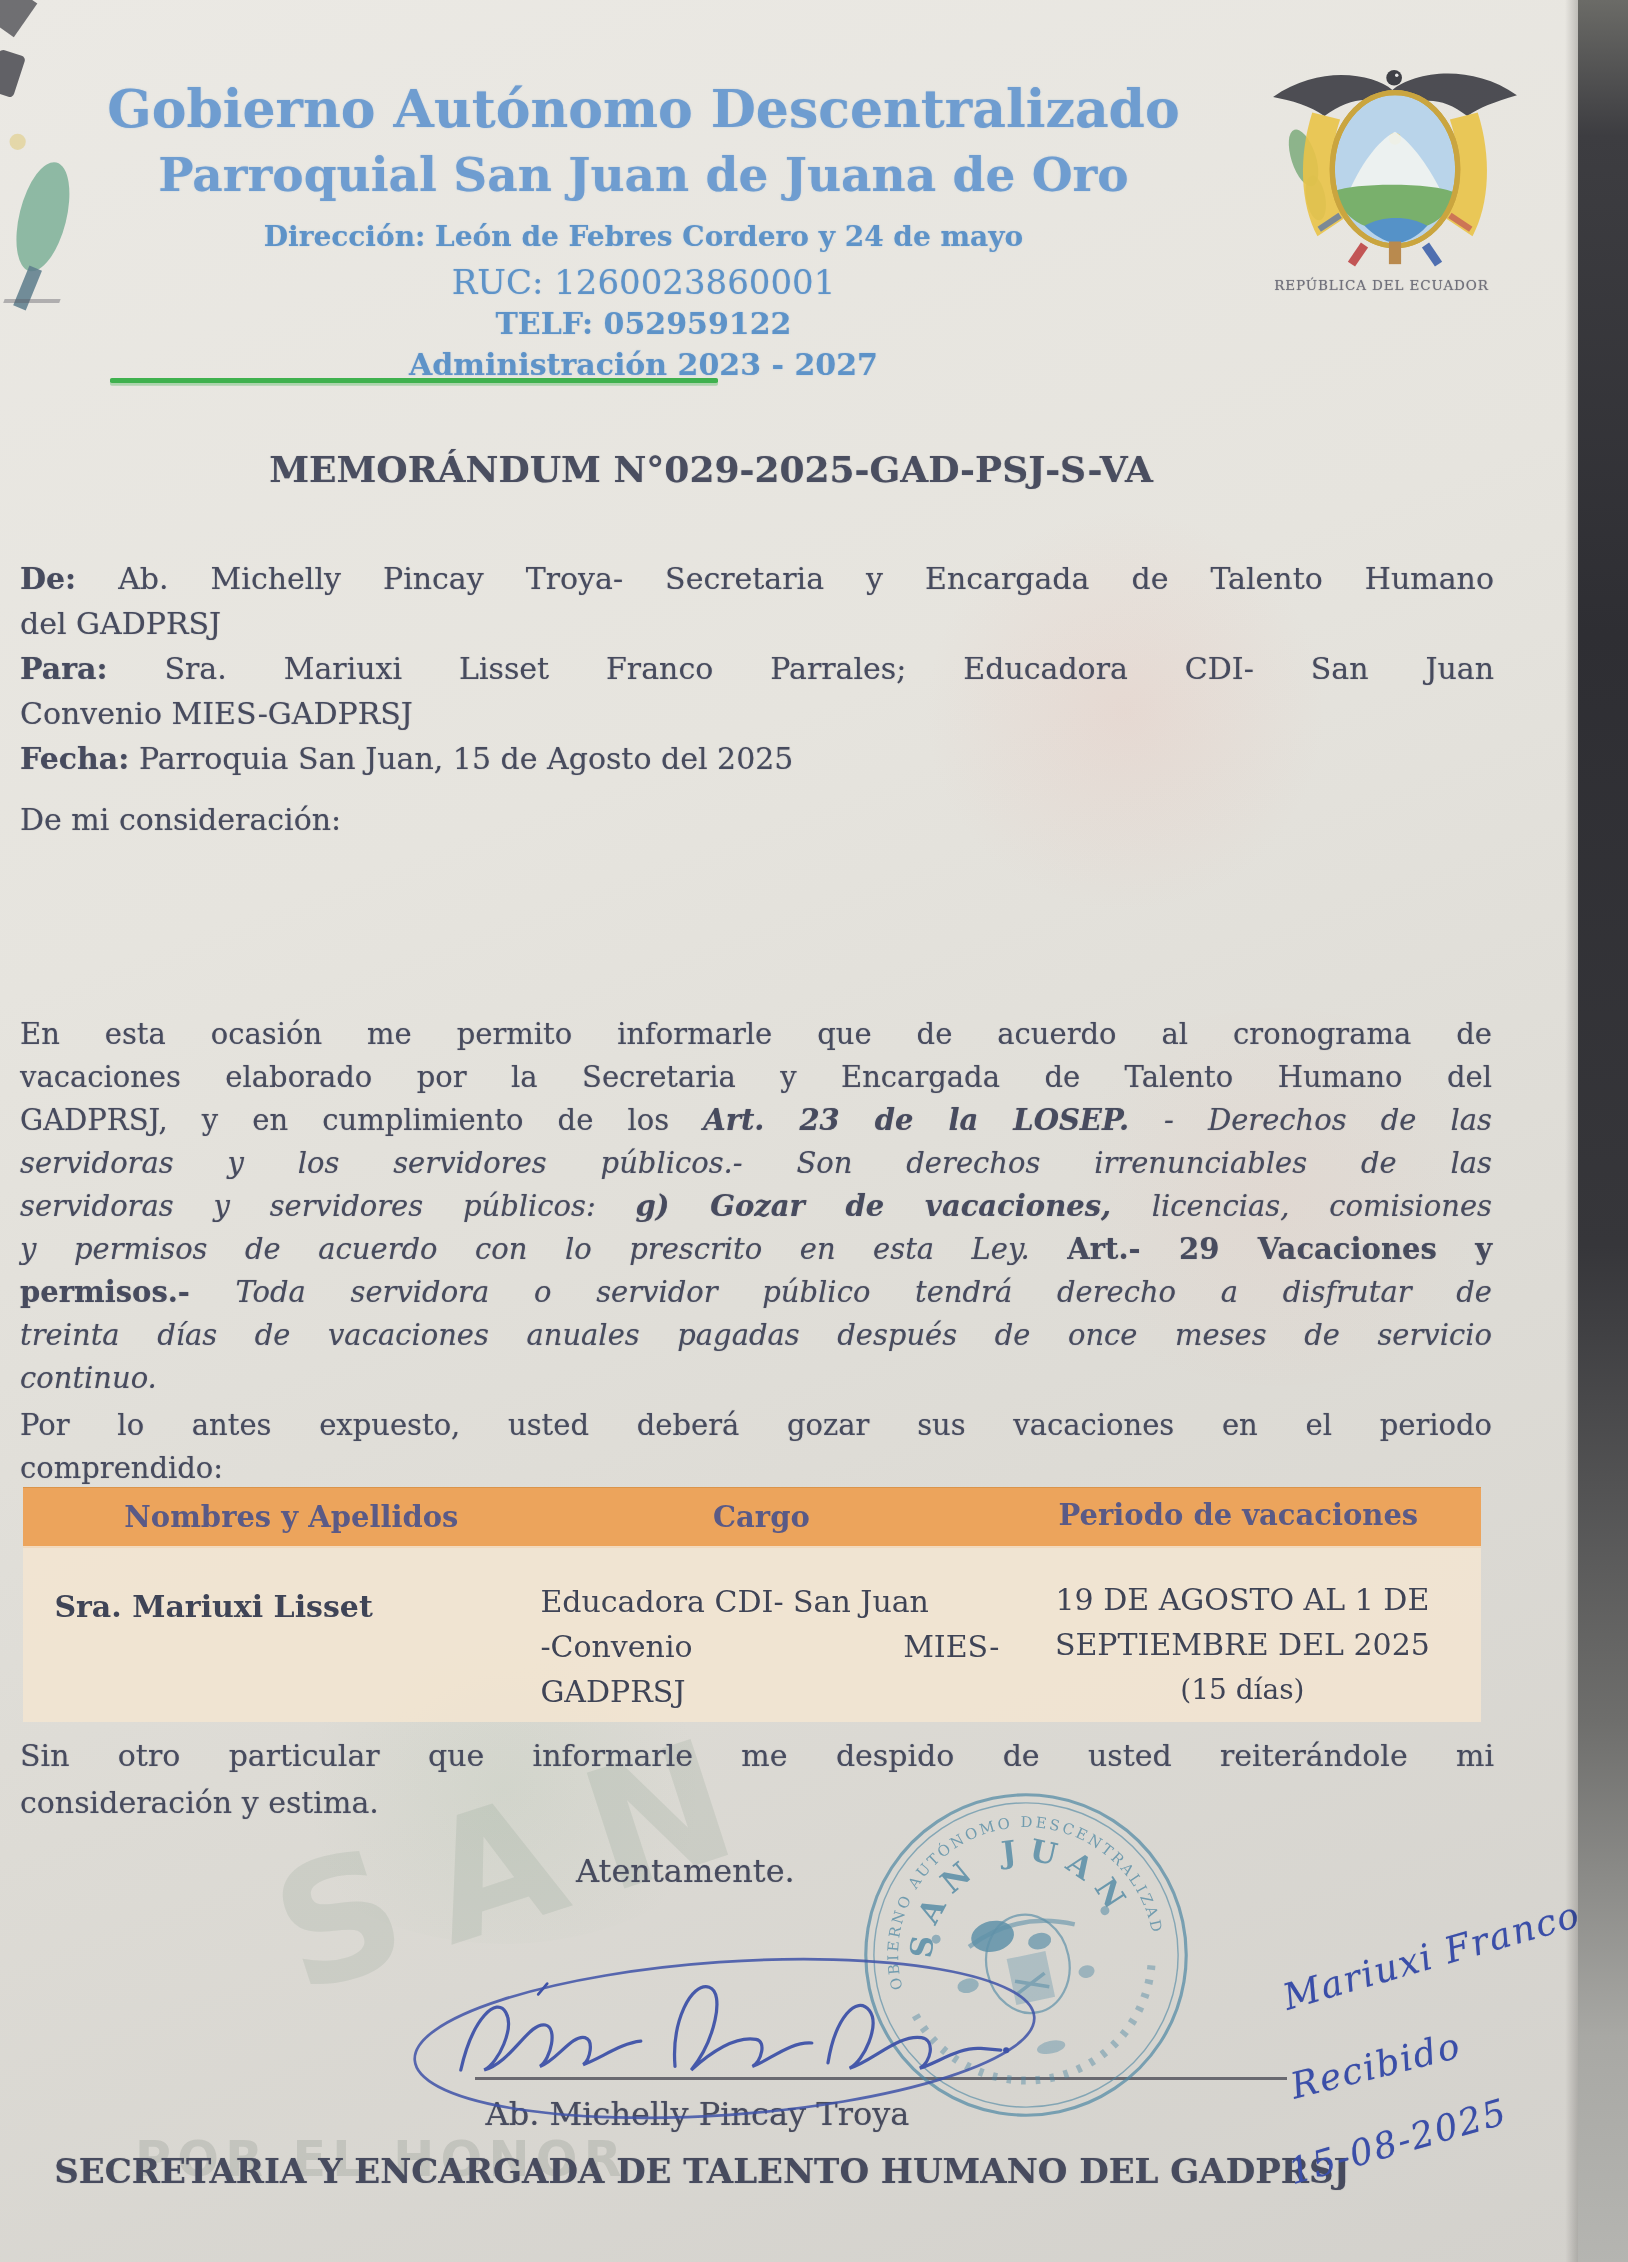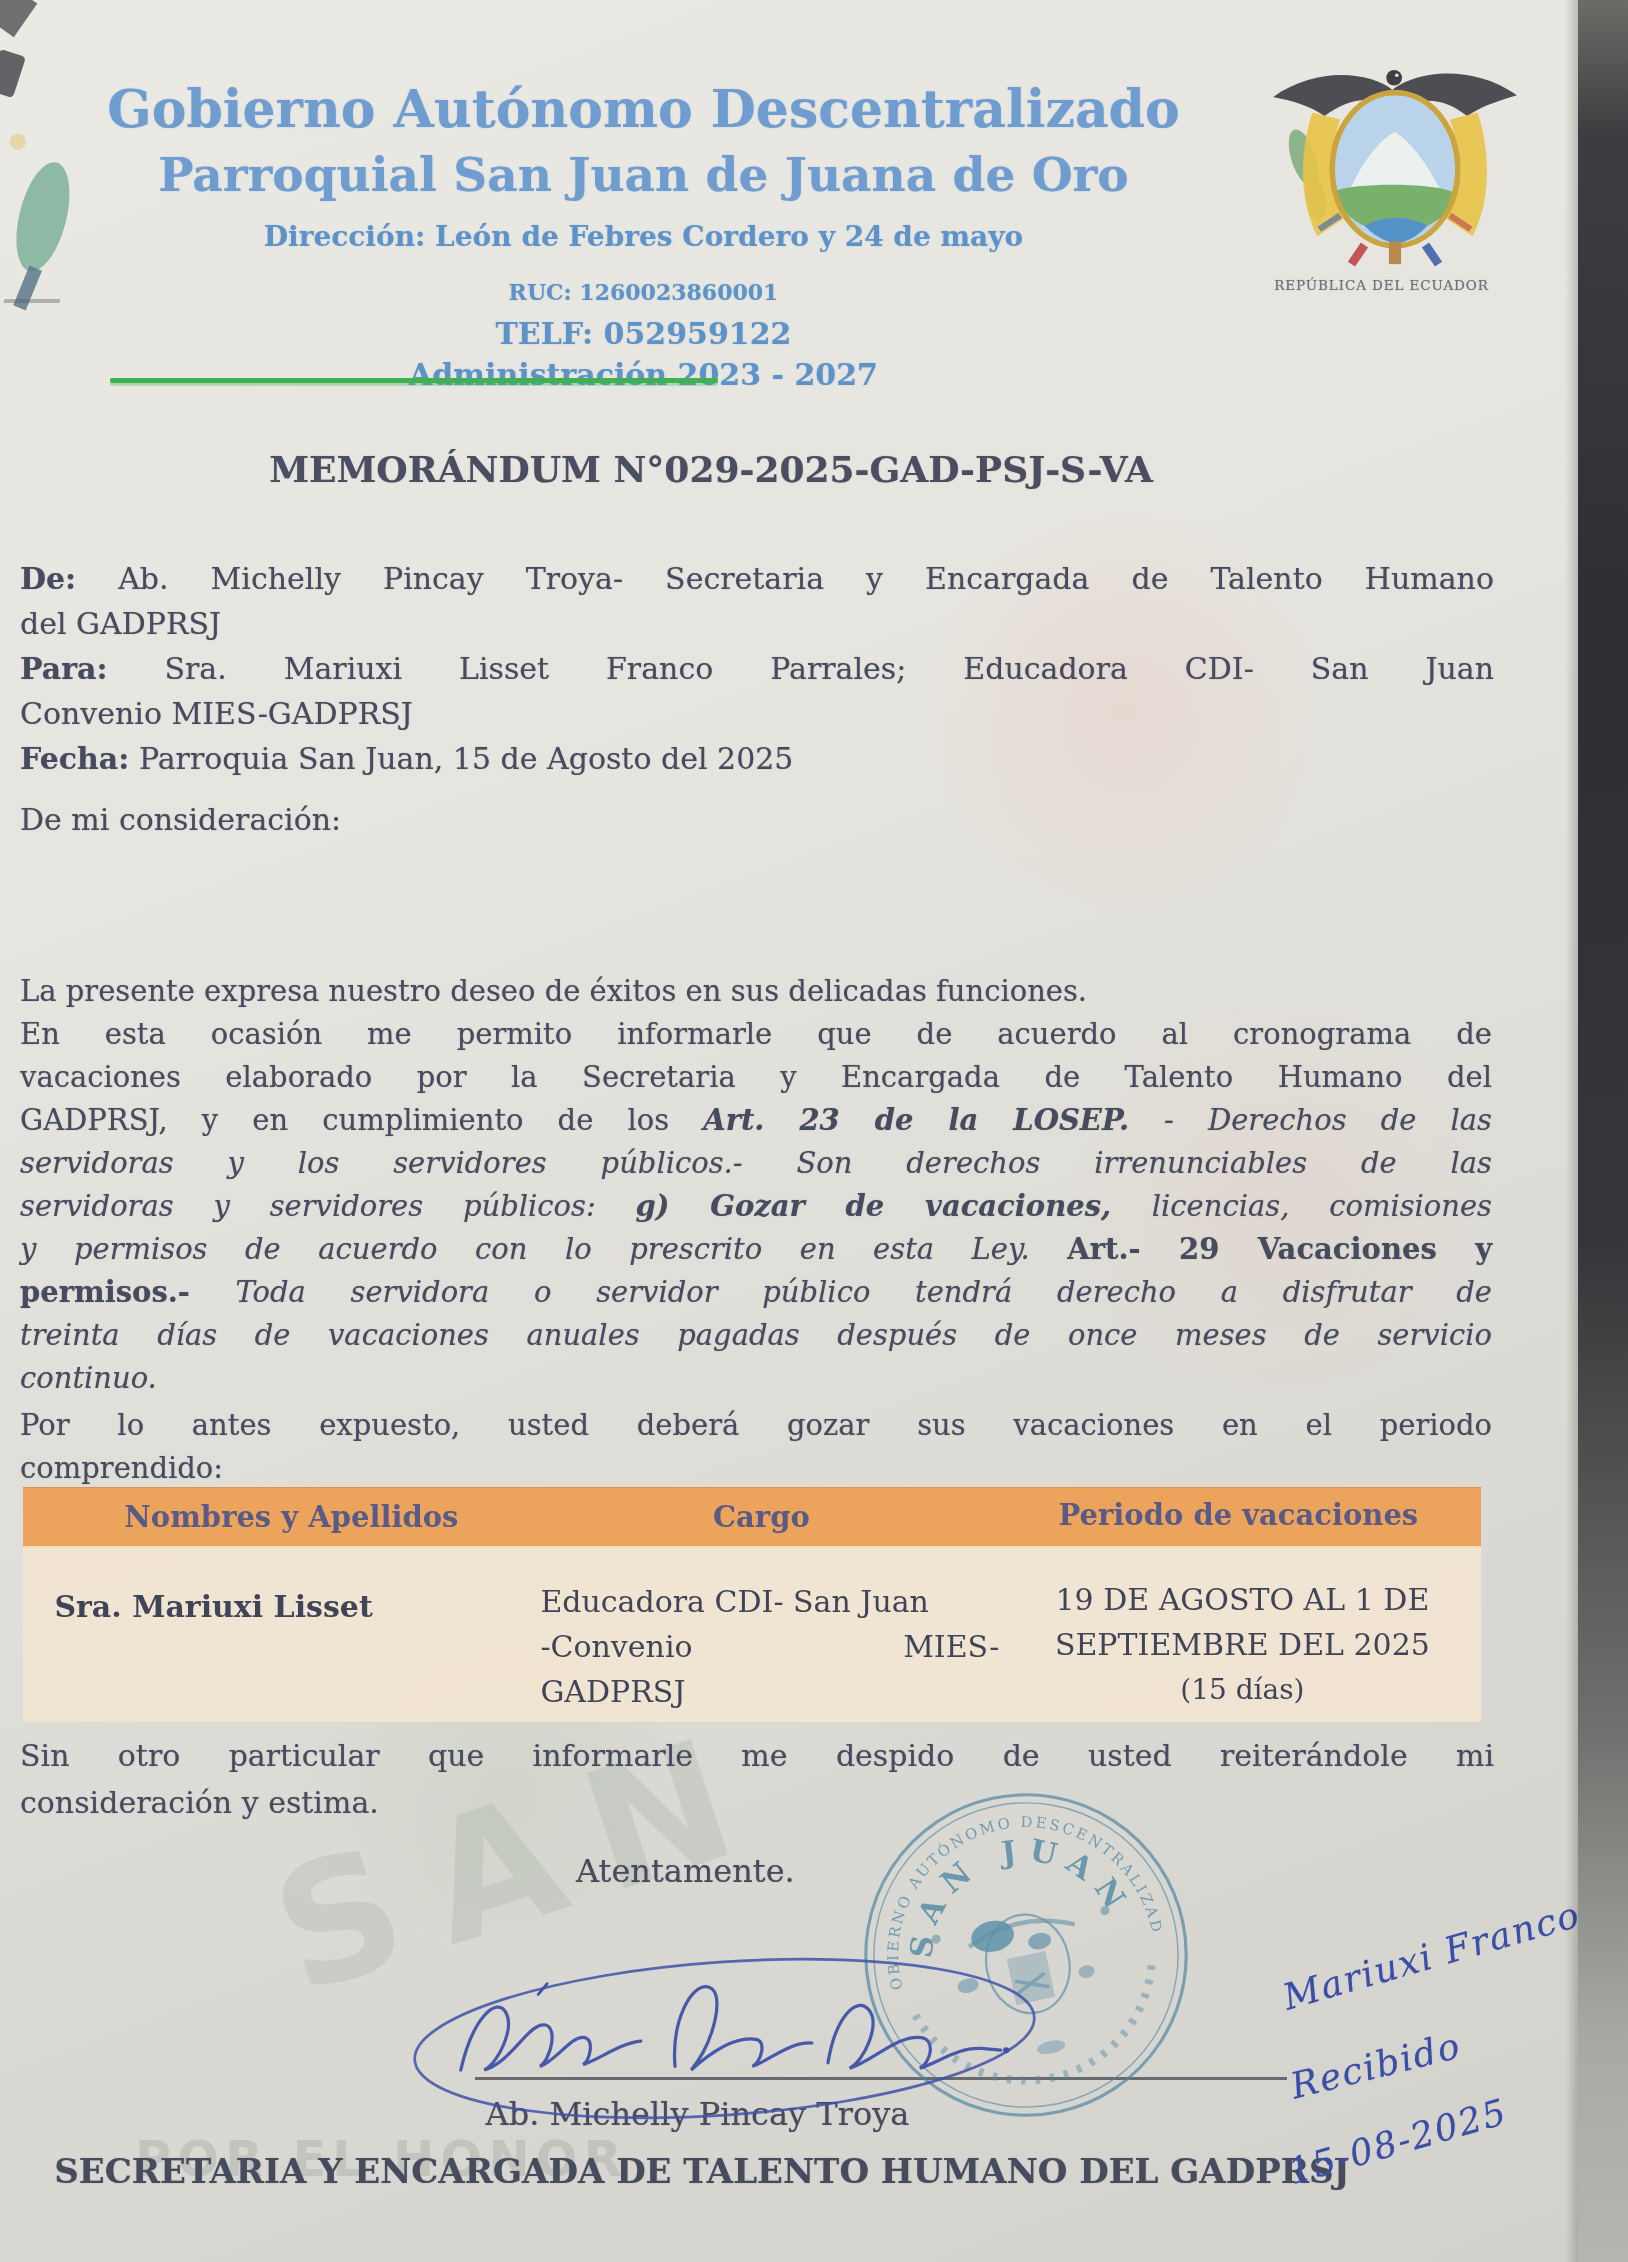--- a/index.html
+++ b/index.html
@@ -43,21 +43,21 @@
     <circle cx="24" cy="12" r="9" fill="#e2d295" opacity=".75"></circle>
     <ellipse cx="52" cy="95" rx="26" ry="62" fill="#84b49c" opacity=".9" transform="rotate(14 52 95)"></ellipse>
     <path d="M44,152 L26,196" stroke="#5d7d8c" stroke-width="15" opacity=".85"></path>
   </svg>
   <div class="abs" style="left:3.6px;top:299px;width:56px;height:3.6px;background:rgba(90,90,100,.40);transform:skewX(-20deg);z-index:2;"></div>
 
   <div class="abs" style="left:63px;top:76px;width:1161px;text-align:center;z-index:2;">
     <div class="blue" style="font-size:52px;font-weight:bold;line-height:65px;">Gobierno Autónomo Descentralizado</div>
     <div class="blue" style="font-size:47px;font-weight:bold;line-height:58px;margin-top:5.4px;">Parroquial San Juan de Juana de Oro</div>
     <div class="blue" style="font-size:28px;font-weight:bold;line-height:36px;margin-top:14.4px;color:#5e93c8;">Dirección: León de Febres Cordero y 24 de mayo</div>
-    <div class="blue" style="font-size:22px;font-weight:bold;line-height:40px;margin-top:17px;color:#5e93c8;">RUC: 1260023860001</div>
+    <div class="blue" style="font-size:34px;font-weight:normal;line-height:40px;margin-top:7px;color:#5e93c8;">RUC: 1260023860001</div>
     <div class="blue" style="font-size:30px;font-weight:bold;line-height:40px;margin-top:1.8px;color:#5e93c8;">TELF: 052959122</div>
     <div class="blue" style="font-size:30px;font-weight:bold;line-height:40px;margin-top:1.8px;color:#5e93c8;">Administración 2023 - 2027</div>
   </div>
   <div class="abs" style="left:110px;top:378px;width:608px;height:4.5px;background:#3fb14e;border-radius:1.8px;box-shadow:0 2.7px 0 rgba(63,177,78,.35);z-index:2;"></div>
 
   <svg class="abs" style="left:1260px;top:50px;z-index:2;" width="270" height="221" viewBox="0 0 310 250">
     <path d="M15,52 C70,14 130,26 152,44 C176,24 240,12 295,50 C268,58 252,64 238,74 C210,52 186,52 158,66 C128,50 104,52 74,74 C58,62 36,56 15,52 Z" fill="#3f4046" opacity=".92"></path>
     <circle cx="154" cy="30" r="9" fill="#3f4046"></circle>
     <circle cx="157" cy="27" r="2" fill="#e8e8e8"></circle>
     <ellipse cx="50" cy="122" rx="14" ry="34" fill="#76a876" opacity=".8" transform="rotate(-18 50 122)"></ellipse>
@@ -82,21 +82,20 @@
 
   <div class="abs" style="left:20px;top:556px;z-index:2;">
     <div class="metaline ink j"><span class="lbl">De:</span><span> Ab. Michelly Pincay Troya- Secretaria y Encargada de Talento Humano</span></div>
     <div class="metaline ink"><span>del GADPRSJ</span></div>
     <div class="metaline ink j"><span class="lbl">Para:</span><span> Sra. Mariuxi Lisset Franco Parrales; Educadora CDI- San Juan</span></div>
     <div class="metaline ink"><span>Convenio MIES-GADPRSJ</span></div>
     <div class="metaline ink"><span class="lbl">Fecha:</span><span> Parroquia San Juan, 15 de Agosto del 2025</span></div>
     <div class="metaline ink" style="margin-top:16px;"><span>De mi consideración:</span></div>
   </div>
 
-  <div class="abs line ink" style="left:20px;top:970px;z-index:2;">La presente expresa nuestro deseo de éxitos en sus delicadas funciones.</div>
 
   <div class="abs" style="left:20px;top:1013px;z-index:2;">
     <div class="line ink j"><span>En esta ocasión me permito informarle que de acuerdo al cronograma de</span></div>
     <div class="line ink j"><span>vacaciones elaborado por la Secretaria y Encargada de Talento Humano del</span></div>
     <div class="line ink j"><span>GADPRSJ, y en cumplimiento de los </span><span class="bi">Art. 23 de la LOSEP. </span><span class="i">- Derechos de las</span></div>
     <div class="line ink j"><span class="i">servidoras y los servidores públicos.- Son derechos irrenunciables de las</span></div>
     <div class="line ink j"><span class="i">servidoras y servidores públicos: </span><span class="bi">g) Gozar de vacaciones, </span><span class="i">licencias, comisiones</span></div>
     <div class="line ink j"><span class="i">y permisos de acuerdo con lo prescrito en esta Ley. </span><span class="b">Art.- 29 Vacaciones y</span></div>
     <div class="line ink j"><span class="b">permisos.- </span><span class="i">Toda servidora o servidor público tendrá derecho a disfrutar de</span></div>
     <div class="line ink j"><span class="i">treinta días de vacaciones anuales pagadas después de once meses de servicio</span></div>

